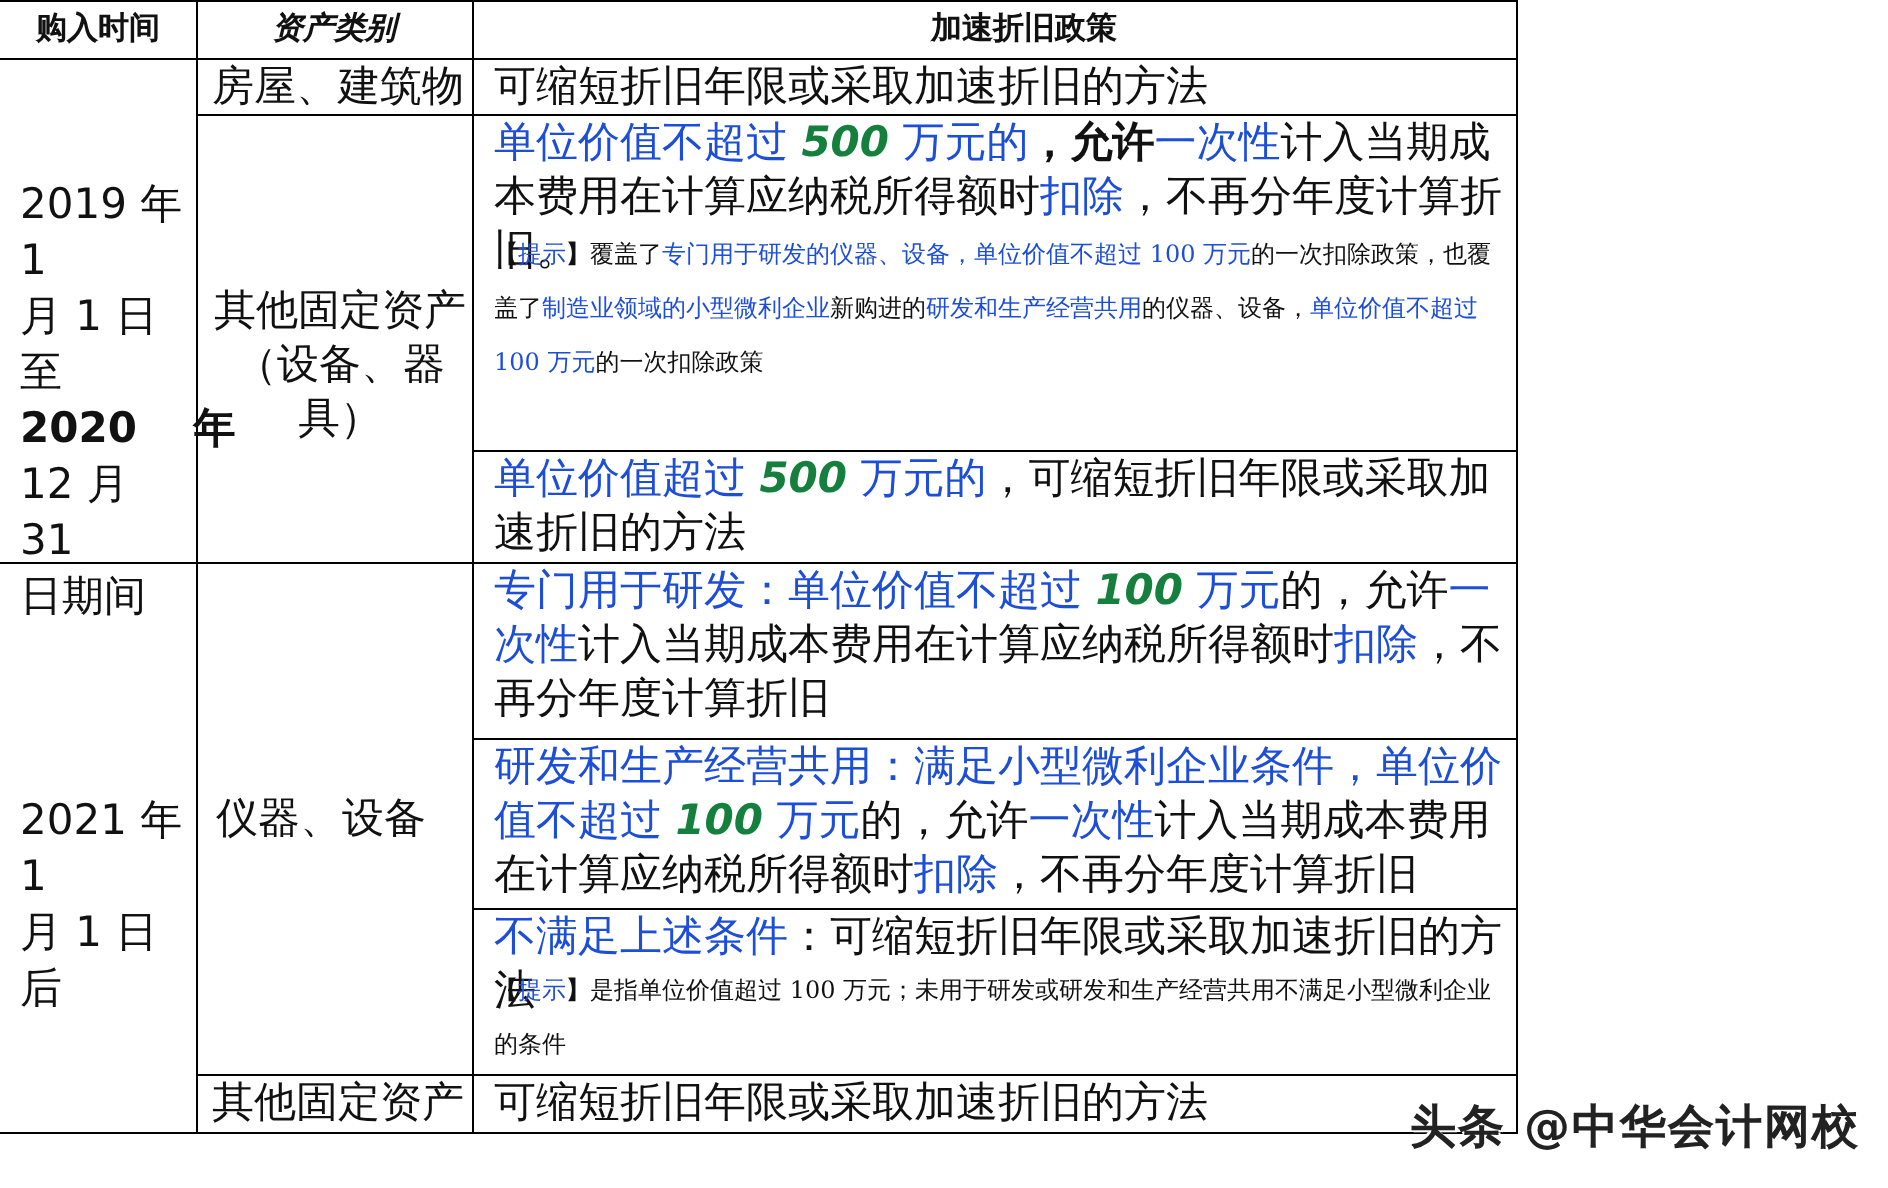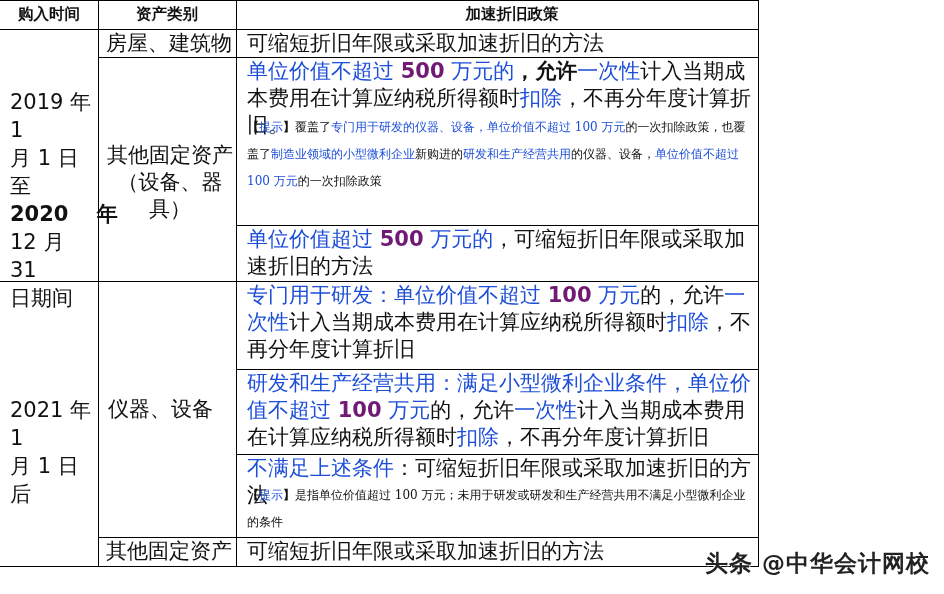--- a/index.html
+++ b/index.html
@@ -4,21 +4,21 @@
 <style>
   html, body { margin:0; padding:0; background:#ffffff; }
   body { width:944px; height:594px; position:relative; overflow:hidden;
          font-family:"DejaVu Sans", sans-serif; color:#111; }
   .tbl { position:absolute; left:0; top:0; width:758px; }
   .line-h { position:absolute; height:1px; background:#000; }
   .line-v { position:absolute; width:1px; background:#000; }
   .cell { position:absolute; font-size:21px; line-height:27px; box-sizing:border-box; }
   .hdr { font-weight:bold; text-align:center; font-size:15.5px; line-height:29px; top:0; }
   .r { color:#1d4ed8; }
-  .rb { color:#701a75; font-weight:bold; }
+  .rb { color:#15803d; font-weight:bold;font-style:italic; }
   .b { font-weight:bold; }
   .tip { font-family:"DejaVu Serif", serif; font-size:12px; }
   .watermark { position:absolute; left:705px; top:548px; font-size:23px; color:#222;
                letter-spacing:1px; text-shadow:1px 1px 0 #fff, -1px -1px 0 #fff;font-weight:bold; }
 </style>
 </head>
 <body>
 
 <div class="tbl">
 
@@ -30,21 +30,21 @@
   <div class="line-h" style="left:236px;top:369px;width:522px;"></div>
   <div class="line-h" style="left:236px;top:454px;width:522px;"></div>
   <div class="line-h" style="left:98px;top:537px;width:660px;"></div>
   <div class="line-h" style="left:0;top:566px;width:758px;"></div>
 
   <div class="line-v" style="left:98px;top:0;height:567px;"></div>
   <div class="line-v" style="left:236px;top:0;height:567px;"></div>
   <div class="line-v" style="left:758px;top:0;height:567px;"></div>
 
   <div class="cell hdr" style="left:0;width:98px;">购入时间</div>
-  <div class="cell hdr" style="left:98px;width:138px;">资产类别</div>
+  <div class="cell hdr" style="left:98px;width:138px;font-style:italic;">资产类别</div>
   <div class="cell hdr" style="left:232px;width:522px;margin-left:19px;">加速折旧政策</div>
 
   <div class="cell" style="left:10px;top:88px;width:86px;line-height:28px;">
     <div>2019 年 1</div>
     <div>月 1 日至</div>
     <div style="white-space:pre;font-weight:bold;">2020　 年</div>
     <div>12 月 31</div>
     <div>日期间</div>
   </div>
 

